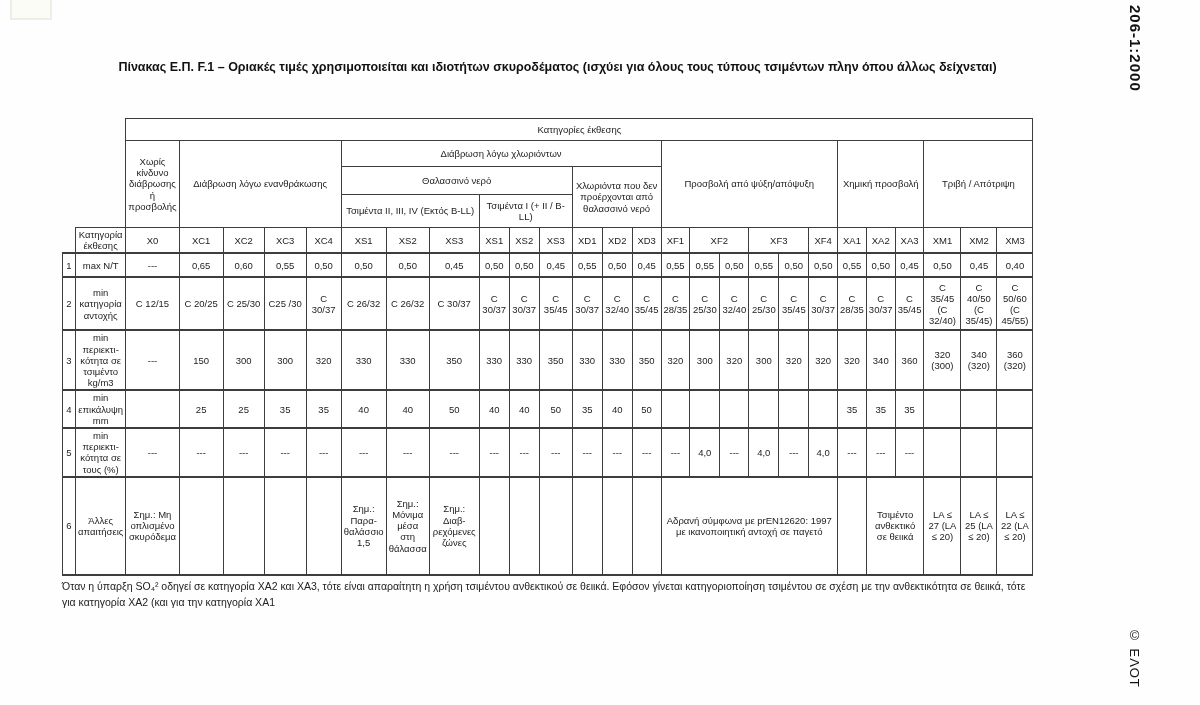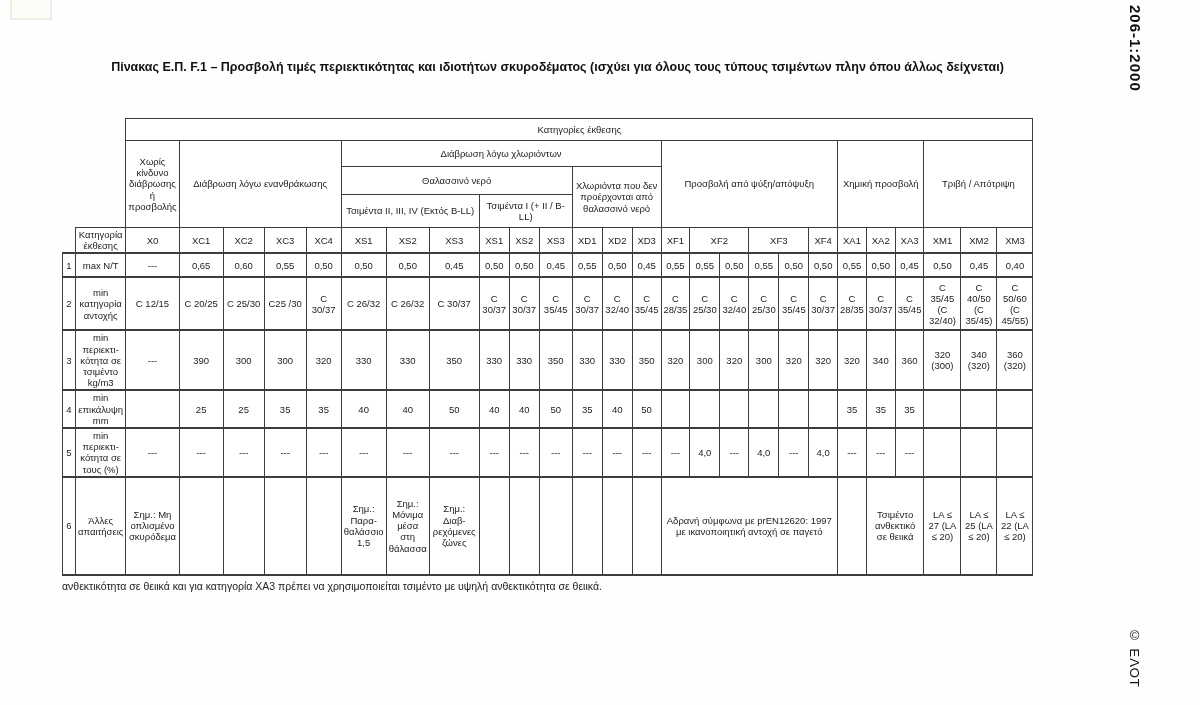--- a/index.html
+++ b/index.html
@@ -36,21 +36,21 @@
   td.topedge{border-top-width:2px;}
   .notes{position:absolute;left:62px;top:578px;width:968px;font-size:10.5px;line-height:1.55;color:#222;}
   .notes p{margin:0 0 12px 0;}
   .hd{font-size:9.5px;}
 </style>
 </head>
 <body>
 
 <div class="corner-box"></div>
 
-<div class="doc-title">Πίνακας Ε.Π. F.1 – Προσβολή τιμές περιεκτικότητας και ιδιοτήτων σκυροδέματος (ισχύει για όλους τους τύπους τσιμέντων πλην όπου άλλως δείχνεται)</div>
+<div class="doc-title">Πίνακας Ε.Π. F.1 – Οριακές τιμές χρησιμοποιείται και ιδιοτήτων σκυροδέματος (ισχύει για όλους τους τύπους τσιμέντων πλην όπου άλλως δείχνεται)</div>
 
 <div class="vert ref">206-1:2000</div>
 <div class="vert copy">© ΕΛΟΤ</div>
 
 <table class="main">
 <colgroup>
 <col style="width:13px">
       <col style="width:43px">
       <col style="width:50px">
 <col style="width:44px">
@@ -194,21 +194,21 @@
   <td class="xm">C 35/45</td>
   <td class="xm">C 35/45 (C 32/40)</td>
   <td class="xm">C 40/50 (C 35/45)</td>
   <td class="xm end">C 50/60 (C 45/55)</td>
 </tr>
 
 <tr class="dr" style="height:60px">
   <td class="num first">3</td>
   <td class="lbl">min περιεκτι-κότητα σε τσιμέντο kg/m3</td>
   <td>---</td>
-  <td>390</td>
+  <td>150</td>
   <td>300</td>
   <td>300</td>
   <td>320</td>
   <td>330</td>
   <td>330</td>
   <td>350</td>
   <td>330</td>
   <td>330</td>
   <td>350</td>
   <td>330</td>
@@ -311,14 +311,14 @@
   <td></td>
   <td class="cnote" colspan="2">Τσιμέντο ανθεκτικό σε θειικά</td>
   <td class="la">LA ≤ 27 (LA ≤ 20)</td>
   <td class="la">LA ≤ 25 (LA ≤ 20)</td>
   <td class="la end">LA ≤ 22 (LA ≤ 20)</td>
 </tr>
 </tbody>
   </table>
 
 <div class="notes">
-  <p>ανθεκτικότητα σε θειικά και για κατηγορία ΧΑ3 πρέπει να χρησιμοποιείται τσιμέντο με υψηλή ανθεκτικότητα σε θειικά.</p>
+  <p>Όταν η ύπαρξη SO₄² οδηγεί σε κατηγορία ΧΑ2 και ΧΑ3, τότε είναι απαραίτητη η χρήση τσιμέντου ανθεκτικού σε θειικά.  Εφόσον γίνεται κατηγοριοποίηση τσιμέντου σε σχέση με την ανθεκτικότητα σε θειικά, τότε για κατηγορία ΧΑ2 (και για την κατηγορία ΧΑ1</p>
 </div>
 
 </body></html>

